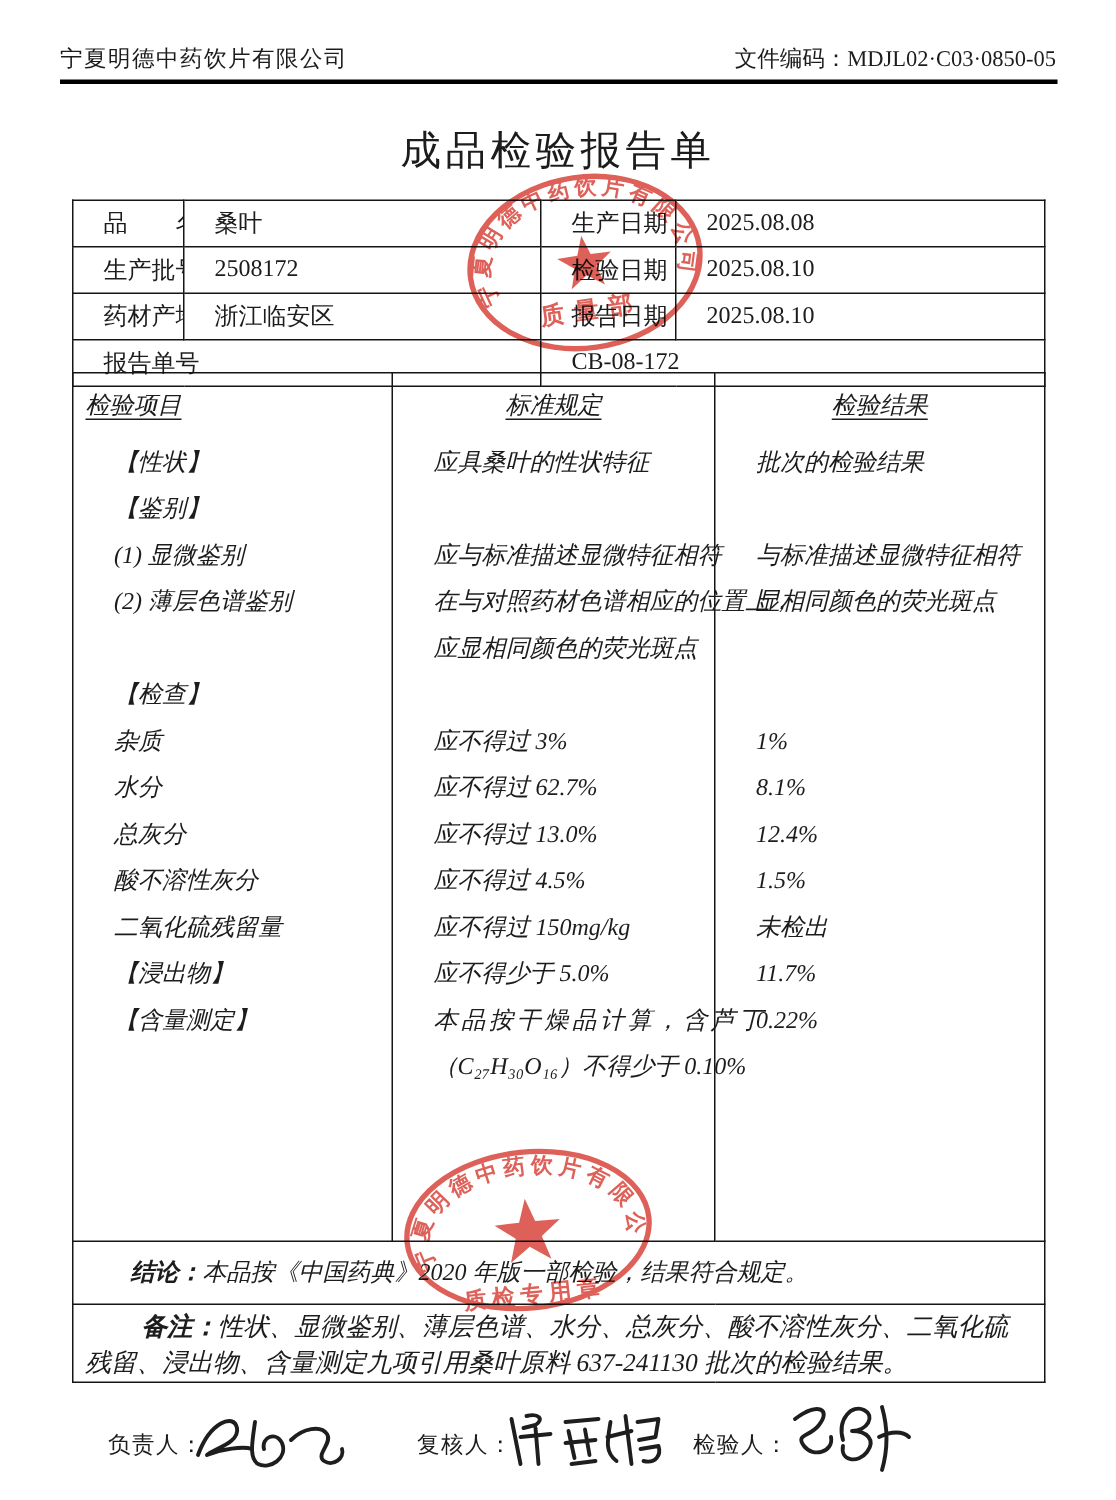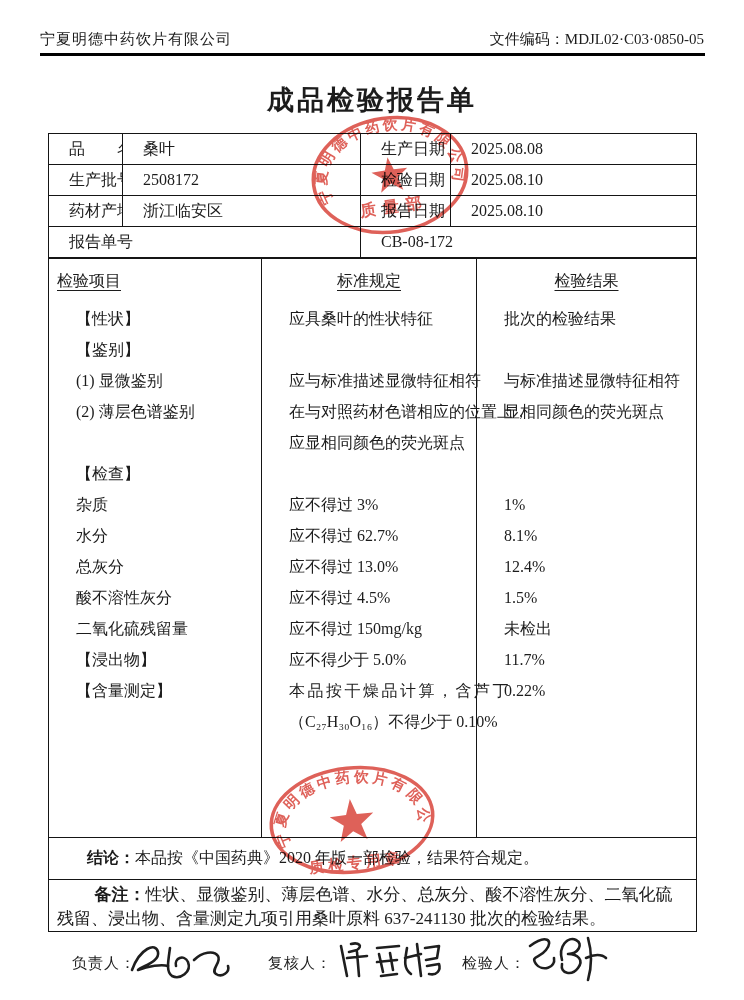--- a/index.html
+++ b/index.html
@@ -10,27 +10,27 @@
     font-family: "Liberation Serif", "DejaVu Serif", serif;
     color: #1c1c1c;
     overflow: hidden;
   }
   
   .hdr-company { position: absolute; left: 40px; top: 30px; font-size: 15px; letter-spacing: 1px; }
   .hdr-code    { position: absolute; right: 40px; top: 30px; font-size: 15px; }
   .hdr-rule    { position: absolute; left: 40px; top: 53px; width: 665px; height: 3px; background: #000; }
   
   .doc-title { position: absolute; left: 0; top: 82px; width: 744px; text-align: center;
-               font-size: 27px; font-weight: bold; letter-spacing: 3px; }
+               font-size: 27px; font-weight: normal; letter-spacing: 3px; }
   
   table { border-collapse: collapse; table-layout: fixed; width: 648px; }
   td { border: 1.6px solid #151515; font-size: 16px; vertical-align: middle; }
   .info-wrap { position: absolute; left: 48px; top: 133px; }
   .info-wrap td { height: 31px; padding: 0 20px; white-space: nowrap; overflow: hidden; }
-  .main-wrap { position: absolute; left: 48px; top: 258px; }
+  .main-wrap { position: absolute; left: 48px; top: 248px; font-style: italic; }
   .bodycol { vertical-align: top; height: 579px; padding: 0; }
   .hline { height: 44px; line-height: 44px; padding: 0 8px; white-space: nowrap; }
   .hline span { text-decoration: underline; text-underline-offset: 4px; }
   .hline.center { text-align: center; }
   .tline { height: 31px; line-height: 31px; padding: 0 8px; white-space: nowrap; overflow: visible; margin-left: 19px; }
   .spread { letter-spacing: 2.5px; }
   .concl { height: 42px; padding-left: 38px; }
   .remark { height: 52px; vertical-align: top; padding: 3px 8px 0 8px; }
   .remark-p { text-indent: 2.2em; line-height: 24px; font-size: 17px; }
   .b { font-weight: bold; }
@@ -158,21 +158,21 @@
 </div>
 
 <div class="sig-label" style="left:56px; top:954px;margin-left:16px;">负责人：</div>
 <svg class="sig-svg" style="left:118px; top:936px;" width="122" height="52" viewBox="0 0 122 52">
   <g fill="none" stroke="#1e1e1e" stroke-width="2.6" stroke-linecap="round" stroke-linejoin="round">
     <path d="M14 34 C22 12 38 6 40 16 C42 26 24 30 20 34 C30 30 44 28 50 30"></path>
     <path d="M52 12 C50 26 48 36 54 40 C62 44 74 36 70 26 C66 18 56 22 58 30"></path>
     <path d="M76 24 C84 16 96 14 100 20 C104 26 92 34 98 38 C104 42 112 36 110 30"></path>
   </g>
 </svg>
-<div class="sig-label" style="left:268px; top:954px;">复核人：</div>
+<div class="sig-label" style="left:278px; top:954px;">复核人：</div>
 <svg class="sig-svg" style="left:333px; top:934px;" width="115" height="50" viewBox="0 0 115 50">
   <g fill="none" stroke="#1e1e1e" stroke-width="2.6" stroke-linecap="round" stroke-linejoin="round">
     <path d="M8 12 L14 42 M18 10 C26 8 30 12 24 16 L16 18 M14 24 L34 22 M24 18 L26 42"></path>
     <path d="M44 14 L66 12 M46 20 L50 38 M57 19 L60 36 M44 28 L64 26 M48 42 L64 40"></path>
     <path d="M74 14 C72 26 70 34 78 40 M72 24 L88 20 M84 10 L88 42 M92 14 L106 12 L104 24 L93 26 M94 32 L106 30 C108 36 104 42 96 40"></path>
   </g>
 </svg>
 <div class="sig-label" style="left:462px; top:954px;">检验人：</div>
 <svg class="sig-svg" style="left:520px; top:930px;" width="92" height="58" viewBox="0 0 92 58">
   <g fill="none" stroke="#1e1e1e" stroke-width="2.6" stroke-linecap="round" stroke-linejoin="round">

